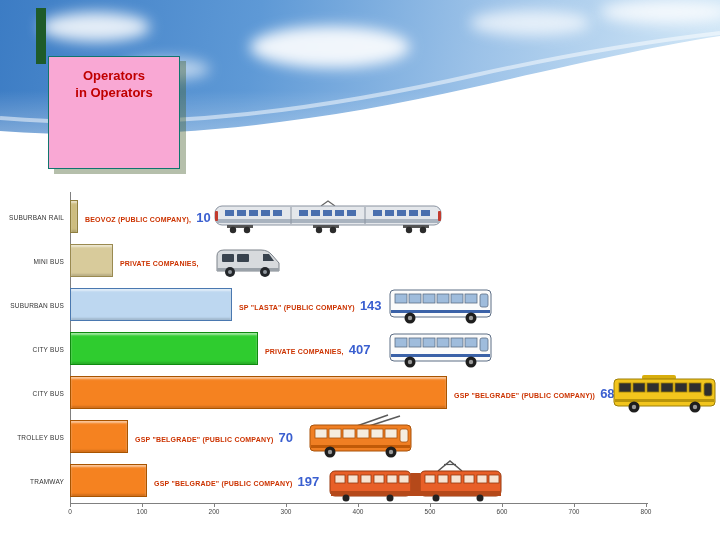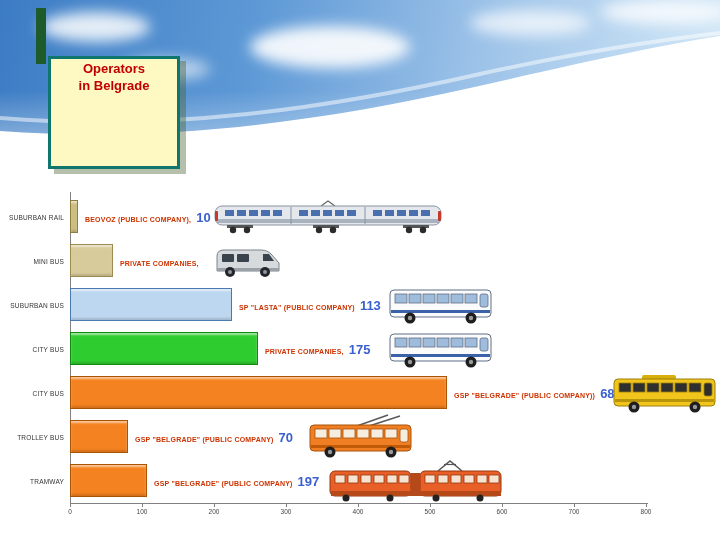--- a/index.html
+++ b/index.html
@@ -15,23 +15,23 @@
       linear-gradient(to bottom, rgba(255,255,255,0) 55%, rgba(255,255,255,.5) 95%),
       linear-gradient(100deg, #3c7cc4 0%, #5e99d6 35%, #9cc2e8 65%, #d6eaf8 100%);
   }
   .cloud { position:absolute; background:#ffffff; border-radius:50%; filter:blur(7px); }
   .swoosh { position:absolute; left:0; bottom:0; }
 
   
   .accent-strip { position:absolute; left:36px; top:8px; width:10px; height:56px; background:#1e5b2a; }
   .title-box {
     position:absolute; left:48px; top:56px; width:132px; height:113px;
-    background:#fef9c3; border:3px solid #0f766e;
+    background:#f9a8d4; border:1px solid #0f766e;
     box-shadow:6px 5px 0 rgba(70,95,45,.40);
-    padding-top:1px; text-align:center;
+    padding-top:10px; text-align:center;
   }
   .title-line { display:block; color:#c00000; font-weight:bold; font-size:13px; line-height:17px; }
 
   
   .layer { position:absolute; inset:0; }
   .y-axis { position:absolute; left:70px; top:192px; width:1px; height:311px; background:#808080; }
   .x-axis { position:absolute; left:70px; top:503px; width:578px; height:1px; background:#808080; }
 
   .row { position:absolute; left:0; width:720px; height:44px; }
   .cat {
@@ -63,21 +63,21 @@
     <div class="cloud" style="left:600px; top:0px;  width:130px; height:24px; opacity:.8;"></div>
     <svg class="swoosh" width="720" height="165" viewBox="0 0 720 165">
       <path d="M0,118 C170,132 330,108 480,74 C580,52 660,40 720,33" stroke="rgba(255,255,255,0.5)" stroke-width="4" fill="none"></path>
       <path d="M0,131 C160,143 320,122 470,88 C580,63 660,45 720,36 L720,165 L0,165 Z" fill="#ffffff"></path>
     </svg>
   </div>
 
   <div class="accent-strip"></div>
   <div class="title-box">
     <span class="title-line">Operators</span>
-    <span class="title-line">in Belgrade</span>
+    <span class="title-line">in Operators</span>
   </div>
 
   <div class="layer">
     <div class="y-axis"></div>
     <div class="x-axis"></div>
     <div class="layer" id="rows">
   <div class="row" style="top: 195px;">
     <div class="cat" style="color: rgb(51, 51, 51);">SUBURBAN RAIL</div>
     <div class="bar" style="width: 8px; background: rgb(205, 189, 126); border-color: rgb(143, 127, 62);"></div>
     <div class="lbls" style="left: 85px;">
@@ -140,21 +140,21 @@
               <circle cx="17" cy="31" r="2" fill="#8f969e"></circle>
     <circle cx="52" cy="31" r="5" fill="#23262a"></circle>
               <circle cx="52" cy="31" r="2" fill="#8f969e"></circle>
   </svg></div>
   </div>
 
   <div class="row" style="top: 283px;">
     <div class="cat" style="color: rgb(51, 51, 51);">SUBURBAN BUS</div>
     <div class="bar" style="width: 162px; background: rgb(189, 215, 240); border-color: rgb(74, 120, 176);"></div>
     <div class="lbls" style="left: 239px;">
-      <span class="op" style="color: rgb(204, 51, 0);">SP "LASTA" (PUBLIC COMPANY)</span><span class="val" style="color: rgb(58, 95, 208);">113</span>
+      <span class="op" style="color: rgb(204, 51, 0);">SP "LASTA" (PUBLIC COMPANY)</span><span class="val" style="color: rgb(58, 95, 208);">143</span>
     </div>
     <div class="vehicle" style="left: 388px;"><svg width="105" height="40" viewBox="0 0 105 40" xmlns="http://www.w3.org/2000/svg">
     <rect x="2" y="5" width="101" height="27" rx="4" fill="#fbfbfb" stroke="#5d6e85"></rect>
     <g fill="#9fbcdc" stroke="#5d6e85" stroke-width="0.8">
       <rect x="7" y="9" width="12" height="9"></rect>
                 <rect x="21" y="9" width="12" height="9"></rect>
                 <rect x="35" y="9" width="12" height="9"></rect>
                 <rect x="49" y="9" width="12" height="9"></rect>
                 <rect x="63" y="9" width="12" height="9"></rect>
                 <rect x="77" y="9" width="12" height="9"></rect>
@@ -165,21 +165,21 @@
               <circle cx="22" cy="33" r="2.2" fill="#9a9a9a"></circle>
     <circle cx="83" cy="33" r="5.5" fill="#1e1e1e"></circle>
               <circle cx="83" cy="33" r="2.2" fill="#9a9a9a"></circle>
   </svg></div>
   </div>
 
   <div class="row" style="top: 327px;">
     <div class="cat" style="color: rgb(51, 51, 51);">CITY BUS</div>
     <div class="bar" style="width: 188px; background: rgb(47, 204, 47); border-color: rgb(15, 138, 15);"></div>
     <div class="lbls" style="left: 265px;">
-      <span class="op" style="color: rgb(204, 51, 0);">PRIVATE COMPANIES,</span><span class="val" style="color: rgb(58, 95, 208);">175</span>
+      <span class="op" style="color: rgb(204, 51, 0);">PRIVATE COMPANIES,</span><span class="val" style="color: rgb(58, 95, 208);">407</span>
     </div>
     <div class="vehicle" style="left: 388px;"><svg width="105" height="40" viewBox="0 0 105 40" xmlns="http://www.w3.org/2000/svg">
     <rect x="2" y="5" width="101" height="27" rx="4" fill="#fbfbfb" stroke="#5d6e85"></rect>
     <g fill="#9fbcdc" stroke="#5d6e85" stroke-width="0.8">
       <rect x="7" y="9" width="12" height="9"></rect>
                 <rect x="21" y="9" width="12" height="9"></rect>
                 <rect x="35" y="9" width="12" height="9"></rect>
                 <rect x="49" y="9" width="12" height="9"></rect>
                 <rect x="63" y="9" width="12" height="9"></rect>
                 <rect x="77" y="9" width="12" height="9"></rect>

